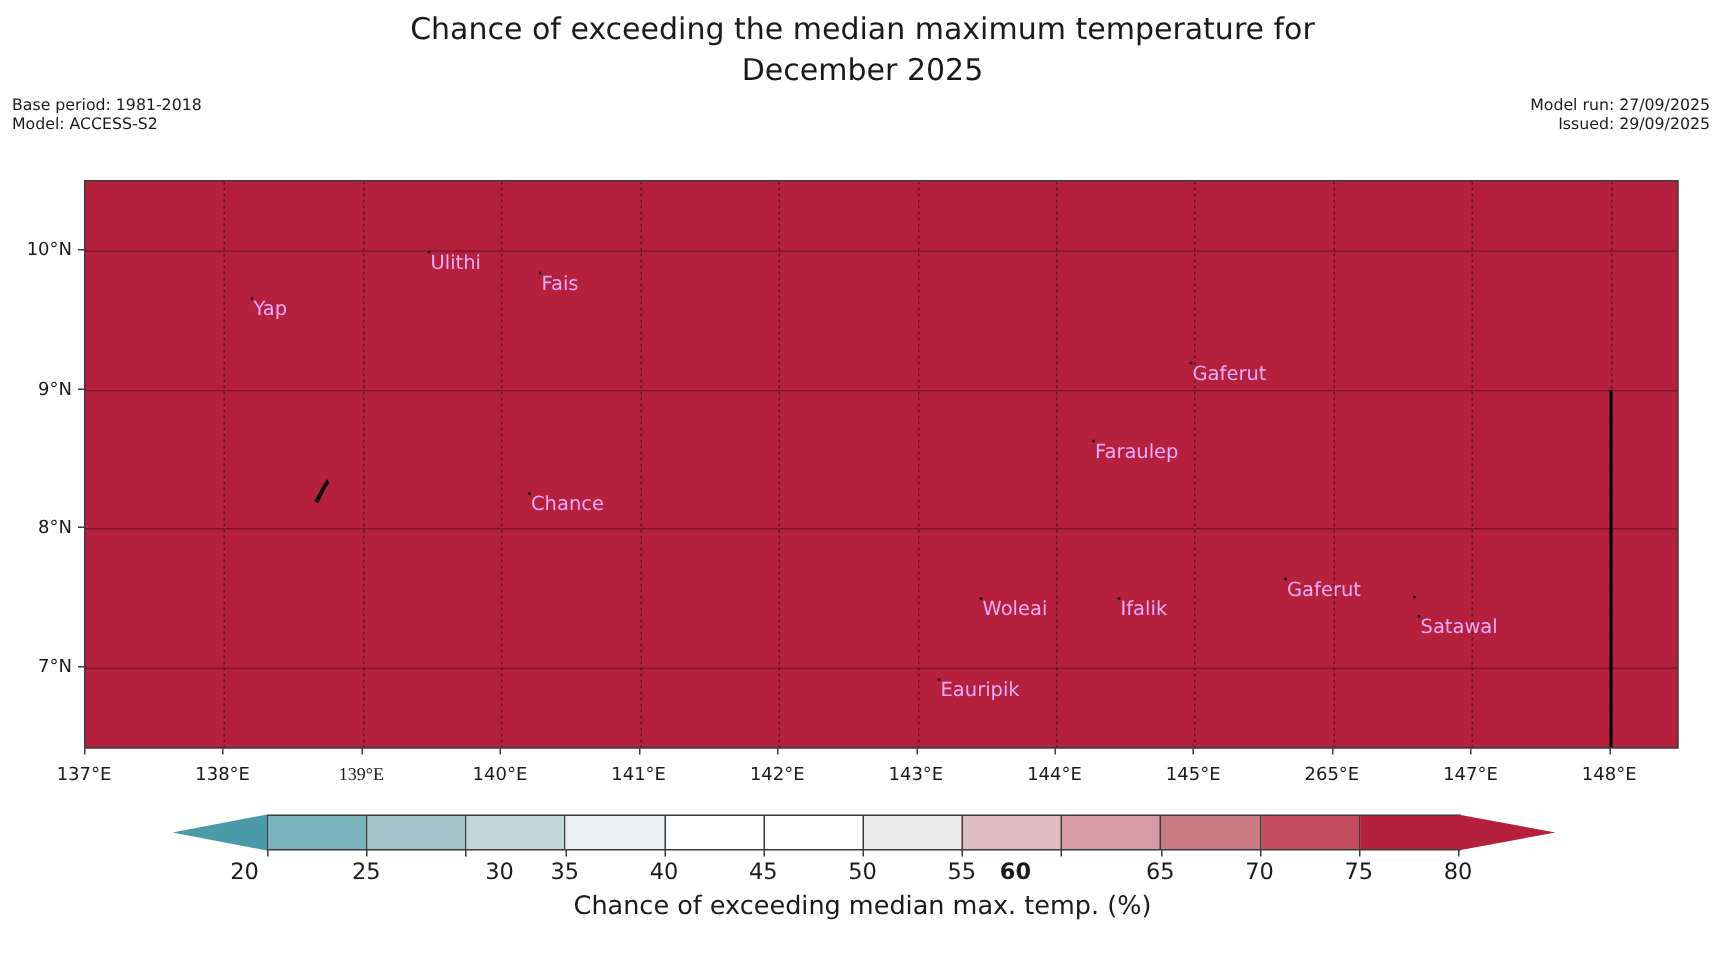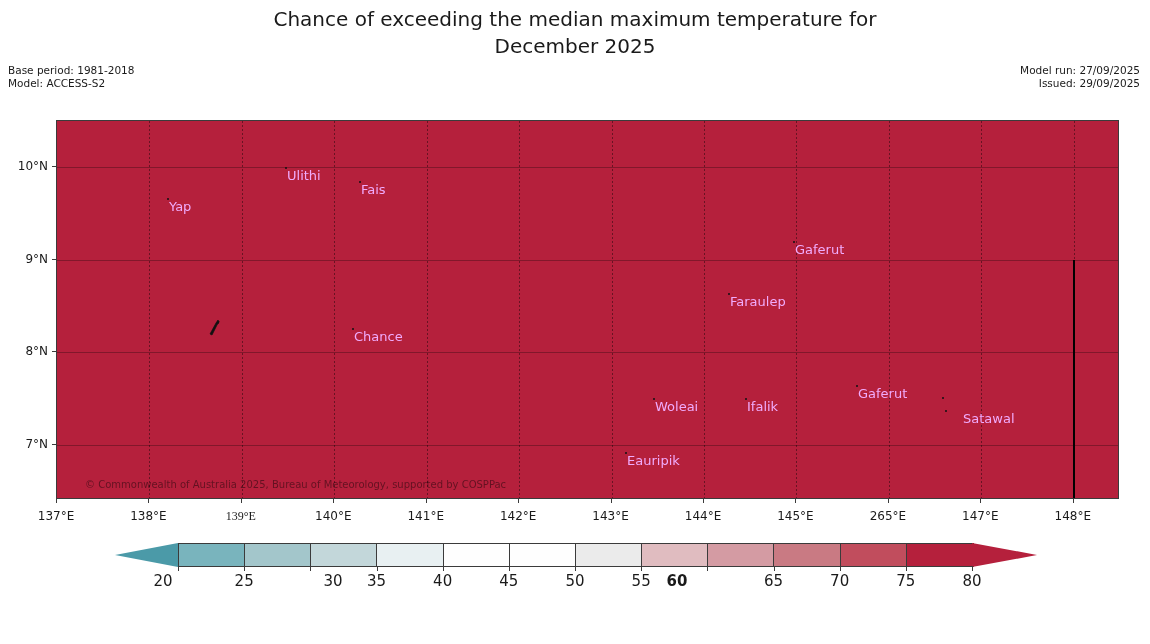--- a/index.html
+++ b/index.html
@@ -117,32 +117,31 @@
       <div class="island" style="left: 738px; top: 121px;">Gaferut</div>
       <div class="isl-dot" style="left: 671px; top: 172px;"></div>
       <div class="island" style="left: 673px; top: 173px;">Faraulep</div>
       <div class="isl-dot" style="left: 596px; top: 277px;"></div>
       <div class="island" style="left: 598px; top: 278px;">Woleai</div>
       <div class="isl-dot" style="left: 688px; top: 277px;"></div>
       <div class="island" style="left: 690px; top: 278px;">Ifalik</div>
       <div class="isl-dot" style="left: 799px; top: 264px;"></div>
       <div class="island" style="left: 801px; top: 265px;">Gaferut</div>
       <div class="isl-dot" style="left: 888px; top: 289px;"></div>
-      <div class="island" style="left: 890px; top: 290px; margin-left: 16px;">Satawal</div>
+      <div class="island" style="left: 890px; top: 290px;">Satawal</div>
       <div class="isl-dot" style="left: 568px; top: 331px;"></div>
       <div class="island" style="left: 570px; top: 332px;">Eauripik</div>
       <div class="isl-dot" style="left: 885px; top: 276px;"></div>
     </div>
 
   <svg id="yap-shape" viewBox="0 0 16 18">
     <path d="M3 16 L9 5 L11 2 L12 4 L10 7 L5 17 Z" fill="#111" stroke="#111" stroke-width="0.7"></path>
     <path d="M9.5 4.5 L12.5 3 L11.5 6 Z" fill="#111"></path>
   </svg>
 
-  <div id="copyright">© Commonwealth of Australia 2025, Bureau of Meteorology, supported by COSPPac</div>
 </div>
 
 <div class="abs" id="xticks-layer">
     <div class="xtick-mark" style="left: 56px;"></div>
     <div class="xtick" style="left: 56px;">137°E</div>
     <div class="xtick-mark" style="left: 148.435px;"></div>
     <div class="xtick" style="left: 148.435px;">138°E</div>
     <div class="xtick-mark" style="left: 240.87px;"></div>
     <div class="xtick" style="left: 240.87px; font-family: Liberation Serif, serif;">139°E</div>
     <div class="xtick-mark" style="left: 333.304px;"></div>
@@ -213,13 +212,14 @@
       <div class="cb-lab" style="left: 677px; font-weight: bold;">60</div>
       <div class="cb-tick" style="left: 773.5px;"></div>
       <div class="cb-lab" style="left: 773.5px;">65</div>
       <div class="cb-tick" style="left: 839.667px;"></div>
       <div class="cb-lab" style="left: 839.667px;">70</div>
       <div class="cb-tick" style="left: 905.833px;"></div>
       <div class="cb-lab" style="left: 905.833px;">75</div>
       <div class="cb-tick" style="left: 972px;"></div>
       <div class="cb-lab" style="left: 972px;">80</div>
     </div>
+  <div id="cbar-title">Chance of exceeding median max. temp. (%)</div>
 </div>
 
 </body></html>

